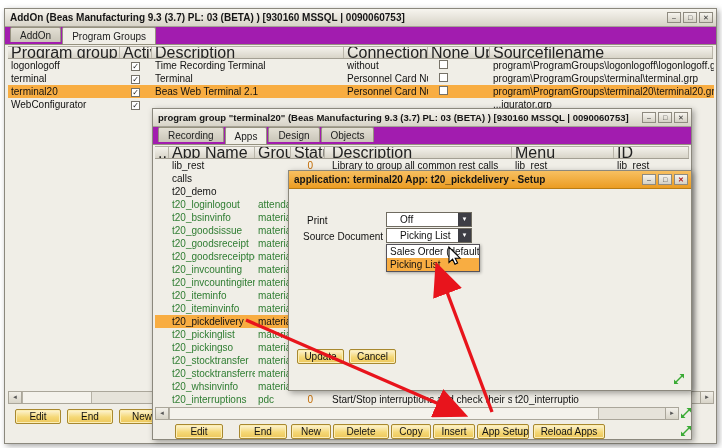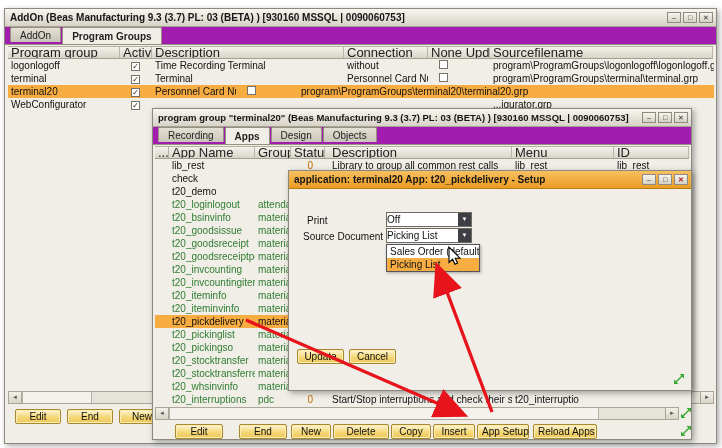--- a/index.html
+++ b/index.html
@@ -7,23 +7,23 @@
 .canvas{position:relative;width:722px;height:448px}
 .window{position:absolute;background:#f0eee7;border:1px solid #8b887d;box-shadow:2px 2px 6px rgba(0,0,0,.35)}
 .titlebar{position:absolute;left:0;top:0;right:0;height:18px;display:flex;align-items:center;padding:0 3px 0 5px;background:linear-gradient(#f7f5ef,#d7d3c7);border-bottom:1px solid #a5a195}
 .titlebar.orange{background:linear-gradient(#f8c061,#eb9c22);border-bottom:1px solid #b97c14}
 .title{flex:1;font-size:10px;font-weight:bold;color:#151515;white-space:nowrap;overflow:hidden}
 .winbtns{display:flex;gap:2px;margin-left:4px}
 .wbtn{width:14px;height:11px;background:linear-gradient(#f6f4ee,#d5d1c5);border:1px solid #8f8b80;font-size:7px;line-height:9px;text-align:center;color:#333}
 .wbtn.redx{color:#b22222;font-weight:bold}
 .tabstrip{position:absolute;left:0;right:0;display:flex;align-items:flex-start;background:#a21caf;border-bottom:1px solid #96927f;padding-left:5px;height:18px}
 .tab{height:15px;line-height:15px;padding:0 9px;font-size:10px;color:#222;background:linear-gradient(#e3dfd4,#c9c5b8);border:1px solid #96927f;border-bottom:none;border-radius:2px 2px 0 0;margin-right:1px;white-space:nowrap}
-.tab.active{height:17px;line-height:17px;background:#f0eee7;font-weight:bold}
+.tab.active{height:17px;line-height:17px;background:#f0eee7;font-weight:normal}
 .thead{position:absolute;display:flex;height:13px;background:linear-gradient(#f4f2ec,#d8d4c8);border-top:1px solid #b3afa2;border-bottom:1px solid #a39f93}
-.th{font-size:13px;line-height:11px;padding-left:3px;color:#222;border-right:1px solid #b9b5a9;white-space:nowrap;overflow:hidden}
+.th{font-size:16px;line-height:11px;padding-left:3px;color:#222;border-right:1px solid #b9b5a9;white-space:nowrap;overflow:hidden}
 .rows{position:absolute}
 .trow{display:flex;height:13px;font-size:10px;line-height:13px;color:#111}
 .trow.sel{background:#f8ad42}
 .cell{white-space:nowrap;overflow:hidden;padding-left:3px}
 .c1{width:112px}.c2{width:32px}.c3{width:192px}.c4{width:84px}.c5{width:62px}.c6{flex:1}
 .c6.rt{text-align:left;padding-right:15px}
 .cb{display:inline-block;width:9px;height:9px;border:1px solid #767268;background:#fff;font-size:8px;line-height:8px;text-align:center;color:#222;margin:1px 0 0 8px}
 .gi{width:14px}.gn{width:86px}.gg{width:36px}.gs{width:34px;text-align:right;padding-right:12px}.gd{width:187px;padding-left:7px}.gm{width:102px}.gid{flex:1}
 .th.gs{text-align:right;padding-right:0}
 .trow.gr .gn,.trow.gr .gg{color:#2f7d32}
@@ -50,32 +50,32 @@
 .gw-scroll{left:2px;top:298px;width:524px}
 .gw-btns{position:absolute;left:22px;top:315px;display:flex}
 .gw-btns .btn{margin-right:2px}
 .gw-btns .b-edit{width:48px;margin-right:16px}
 .gw-btns .b-end{width:48px;margin-right:4px}
 .gw-btns .b-new{width:40px}
 .gw-btns .b-del{width:56px}
 .gw-btns .b-copy{width:40px}
 .gw-btns .b-ins{width:42px}
 .gw-btns .b-setup{width:52px;margin-right:4px}
-.gw-btns .b-reload{width:64px}
+.gw-btns .b-reload{width:72px}
 .grip{position:absolute;width:12px;height:12px}
 .g1{left:527px;top:298px}
 .g2{left:527px;top:316px}
 .setup-win{left:288px;top:170px;width:404px;height:221px;z-index:3}
 .sw-label{position:absolute;font-size:10px;color:#111}
 .l-print{left:18px;top:44px}
 .l-source{left:14px;top:60px}
 .combo{position:absolute;width:86px;height:15px;display:flex;border:1px solid #6f6b60;background:#fff}
 .combo1{left:97px;top:41px}
 .combo2{left:97px;top:57px}
-.combo-val{flex:1;font-size:10px;line-height:13px;padding-left:0;color:#111;white-space:nowrap;overflow:hidden}
+.combo-val{flex:1;font-size:10px;line-height:13px;padding-left:13px;color:#111;white-space:nowrap;overflow:hidden}
 .combo-btn{width:13px;background:#3e3e45;color:#fff;font-size:6px;line-height:13px;text-align:center}
 .dlist{position:absolute;left:97px;top:73px;width:94px;background:#fff;border:1px solid #55525a;box-shadow:1px 1px 3px rgba(0,0,0,.3)}
 .opt{height:13px;font-size:10px;line-height:13px;padding-left:3px;color:#111;white-space:nowrap;overflow:hidden}
 .opt.hl{background:#f8ad42}
 .sw-btns{position:absolute;left:8px;top:178px;display:flex;gap:5px}
 .sw-btns .btn{width:47px}
 .sw-grip{left:384px;top:202px}
 .overlay{position:absolute;left:0;top:0;z-index:9;pointer-events:none}
 </style>
 </head>
@@ -117,20 +117,21 @@
         <div class="cell c1">terminal</div>
         <div class="cell c2"><span class="cb">✓</span></div>
         <div class="cell c3">Terminal</div>
         <div class="cell c4">Personnel Card Numbe</div>
         <div class="cell c5"><span class="cb"></span></div>
         <div class="cell c6">program\ProgramGroups\terminal\terminal.grp</div>
       </div>
       <div class="trow sel">
         <div class="cell c1">terminal20</div>
         <div class="cell c2"><span class="cb">✓</span></div>
+        <div class="cell c3">Beas Web Terminal 2.1</div>
         <div class="cell c4">Personnel Card Numbe</div>
         <div class="cell c5"><span class="cb"></span></div>
         <div class="cell c6">program\ProgramGroups\terminal20\terminal20.grp</div>
       </div>
       <div class="trow">
         <div class="cell c1">WebConfigurator</div>
         <div class="cell c2"><span class="cb">✓</span></div>
         <div class="cell c3"></div>
         <div class="cell c4"></div>
         <div class="cell c5"></div>
@@ -179,21 +180,21 @@
         <div class="cell gi"></div>
         <div class="cell gn">lib_rest</div>
         <div class="cell gg"></div>
         <div class="cell gs">0</div>
         <div class="cell gd">Library to group all common rest calls</div>
         <div class="cell gm">lib_rest</div>
         <div class="cell gid">lib_rest</div>
       </div>
       <div class="trow dk">
         <div class="cell gi"></div>
-        <div class="cell gn">check</div>
+        <div class="cell gn">calls</div>
         <div class="cell gg"></div>
         <div class="cell gs">0</div>
         <div class="cell gd"></div>
         <div class="cell gm"></div>
         <div class="cell gid"></div>
       </div>
       <div class="trow dk">
         <div class="cell gi"></div>
         <div class="cell gn">t20_demo</div>
         <div class="cell gg"></div>

